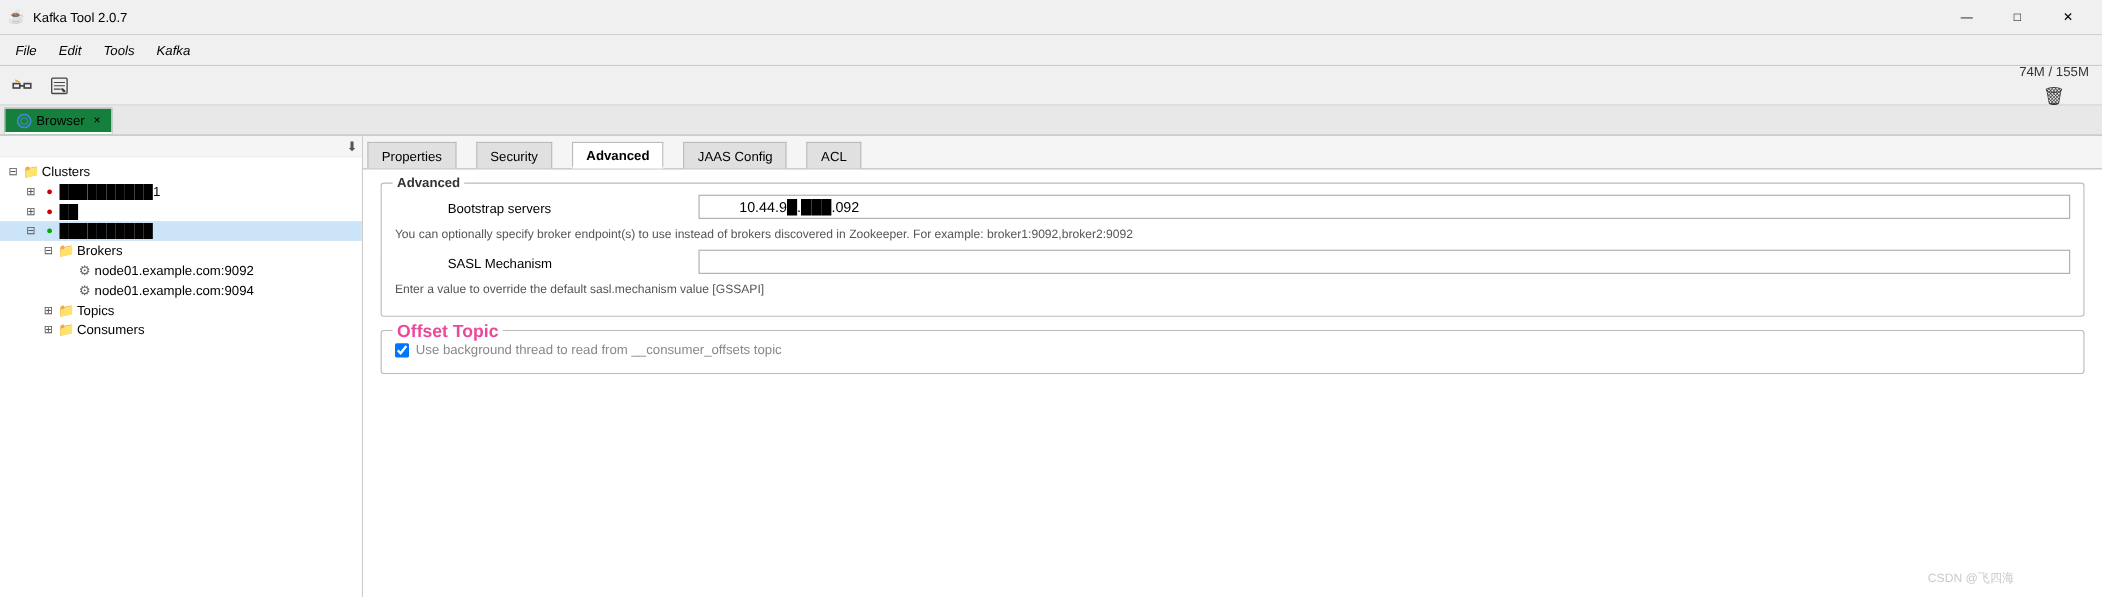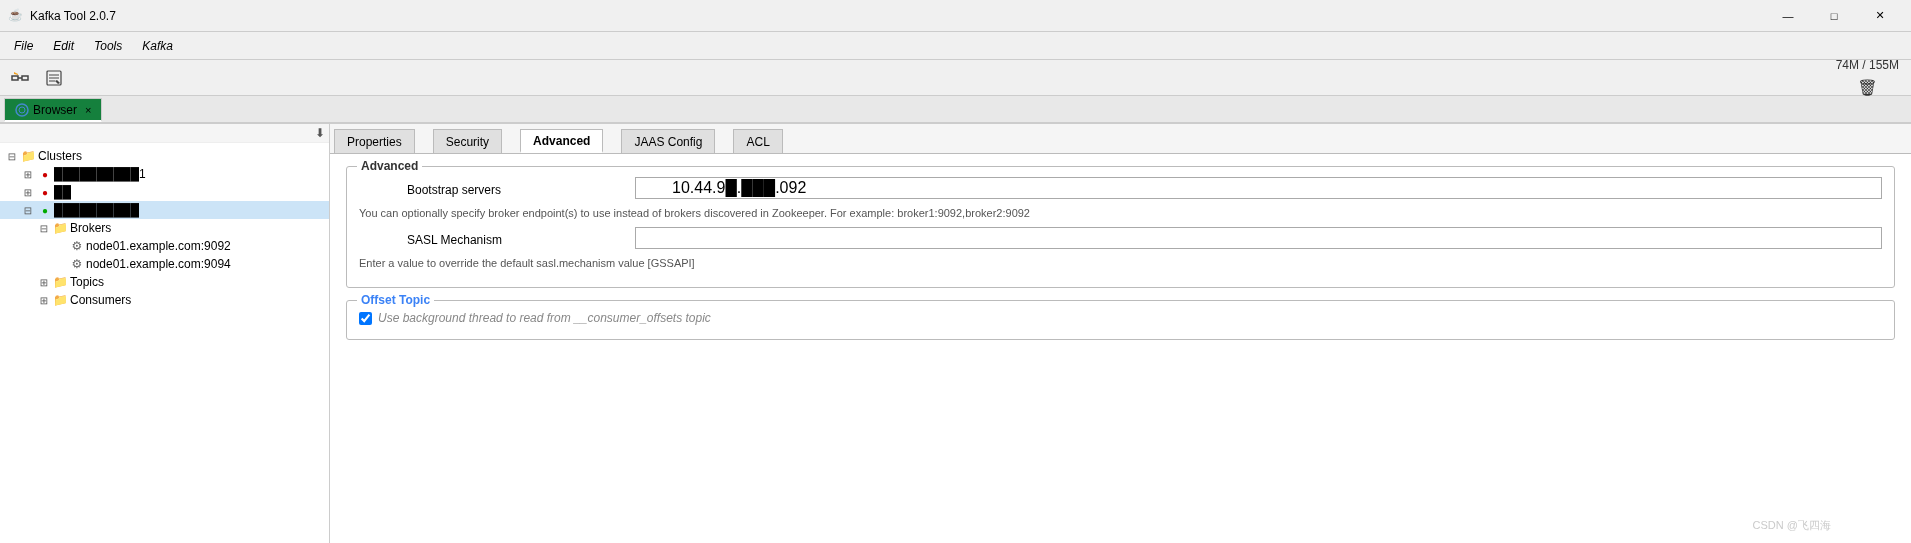--- a/index.html
+++ b/index.html
@@ -277,38 +277,37 @@
       border-radius: 3px;
       padding: 10px 12px;
       position: relative;
     }
     .offset-topic-title {
       position: absolute;
       top: -8px;
       left: 10px;
       background: #fff;
       padding: 0 4px;
-      font-size: 12px;
+      font-size: 16px;
       font-weight: bold;
-      color: #3b82f6;
+      color: #ec4899;
     }
     .checkbox-row {
       display: flex;
       align-items: center;
       gap: 6px;
       margin-bottom: 4px;
     }
     .checkbox-row input[type="checkbox"] {
       width: 13px;
       height: 13px;
     }
     .checkbox-label {
       font-size: 12px;
       color: #888;
-      font-style: italic;
     }
     .watermark-text {
       position: fixed;
       right: 80px;
       bottom: 10px;
       font-size: 11px;
       color: rgba(180,180,180,0.7);
     }
   </style>
 </head>
@@ -455,21 +454,21 @@
       </div>
     </div>
 
     <div class="content-panel">
 
       <div class="section-group">
         <span class="section-group-title">Advanced</span>
 
         <div class="field-row">
           <span class="field-label">Bootstrap servers</span>
-          <input type="text" class="field-input" style="flex: 1 1 0%; font-size: 16px; padding-left: 36px;" id="bootstrap-input" value="10.44.9█.███.092">
+          <input type="text" class="field-input" style="flex: 1 1 0%; font-size: 13px; padding-left: 36px;" id="bootstrap-input" value="10.44.9█.███.092">
         </div>
         <div class="field-desc">You can optionally specify broker endpoint(s) to use instead of brokers discovered in Zookeeper. For example: broker1:9092,broker2:9092</div>
 
         <div class="field-row">
           <span class="field-label">SASL Mechanism</span>
           <input type="text" class="field-input" style="flex: 1 1 0%; font-size: 12px; width: 200px;">
         </div>
         <div class="field-desc">Enter a value to override the default sasl.mechanism value [GSSAPI]</div>
       </div>
 

